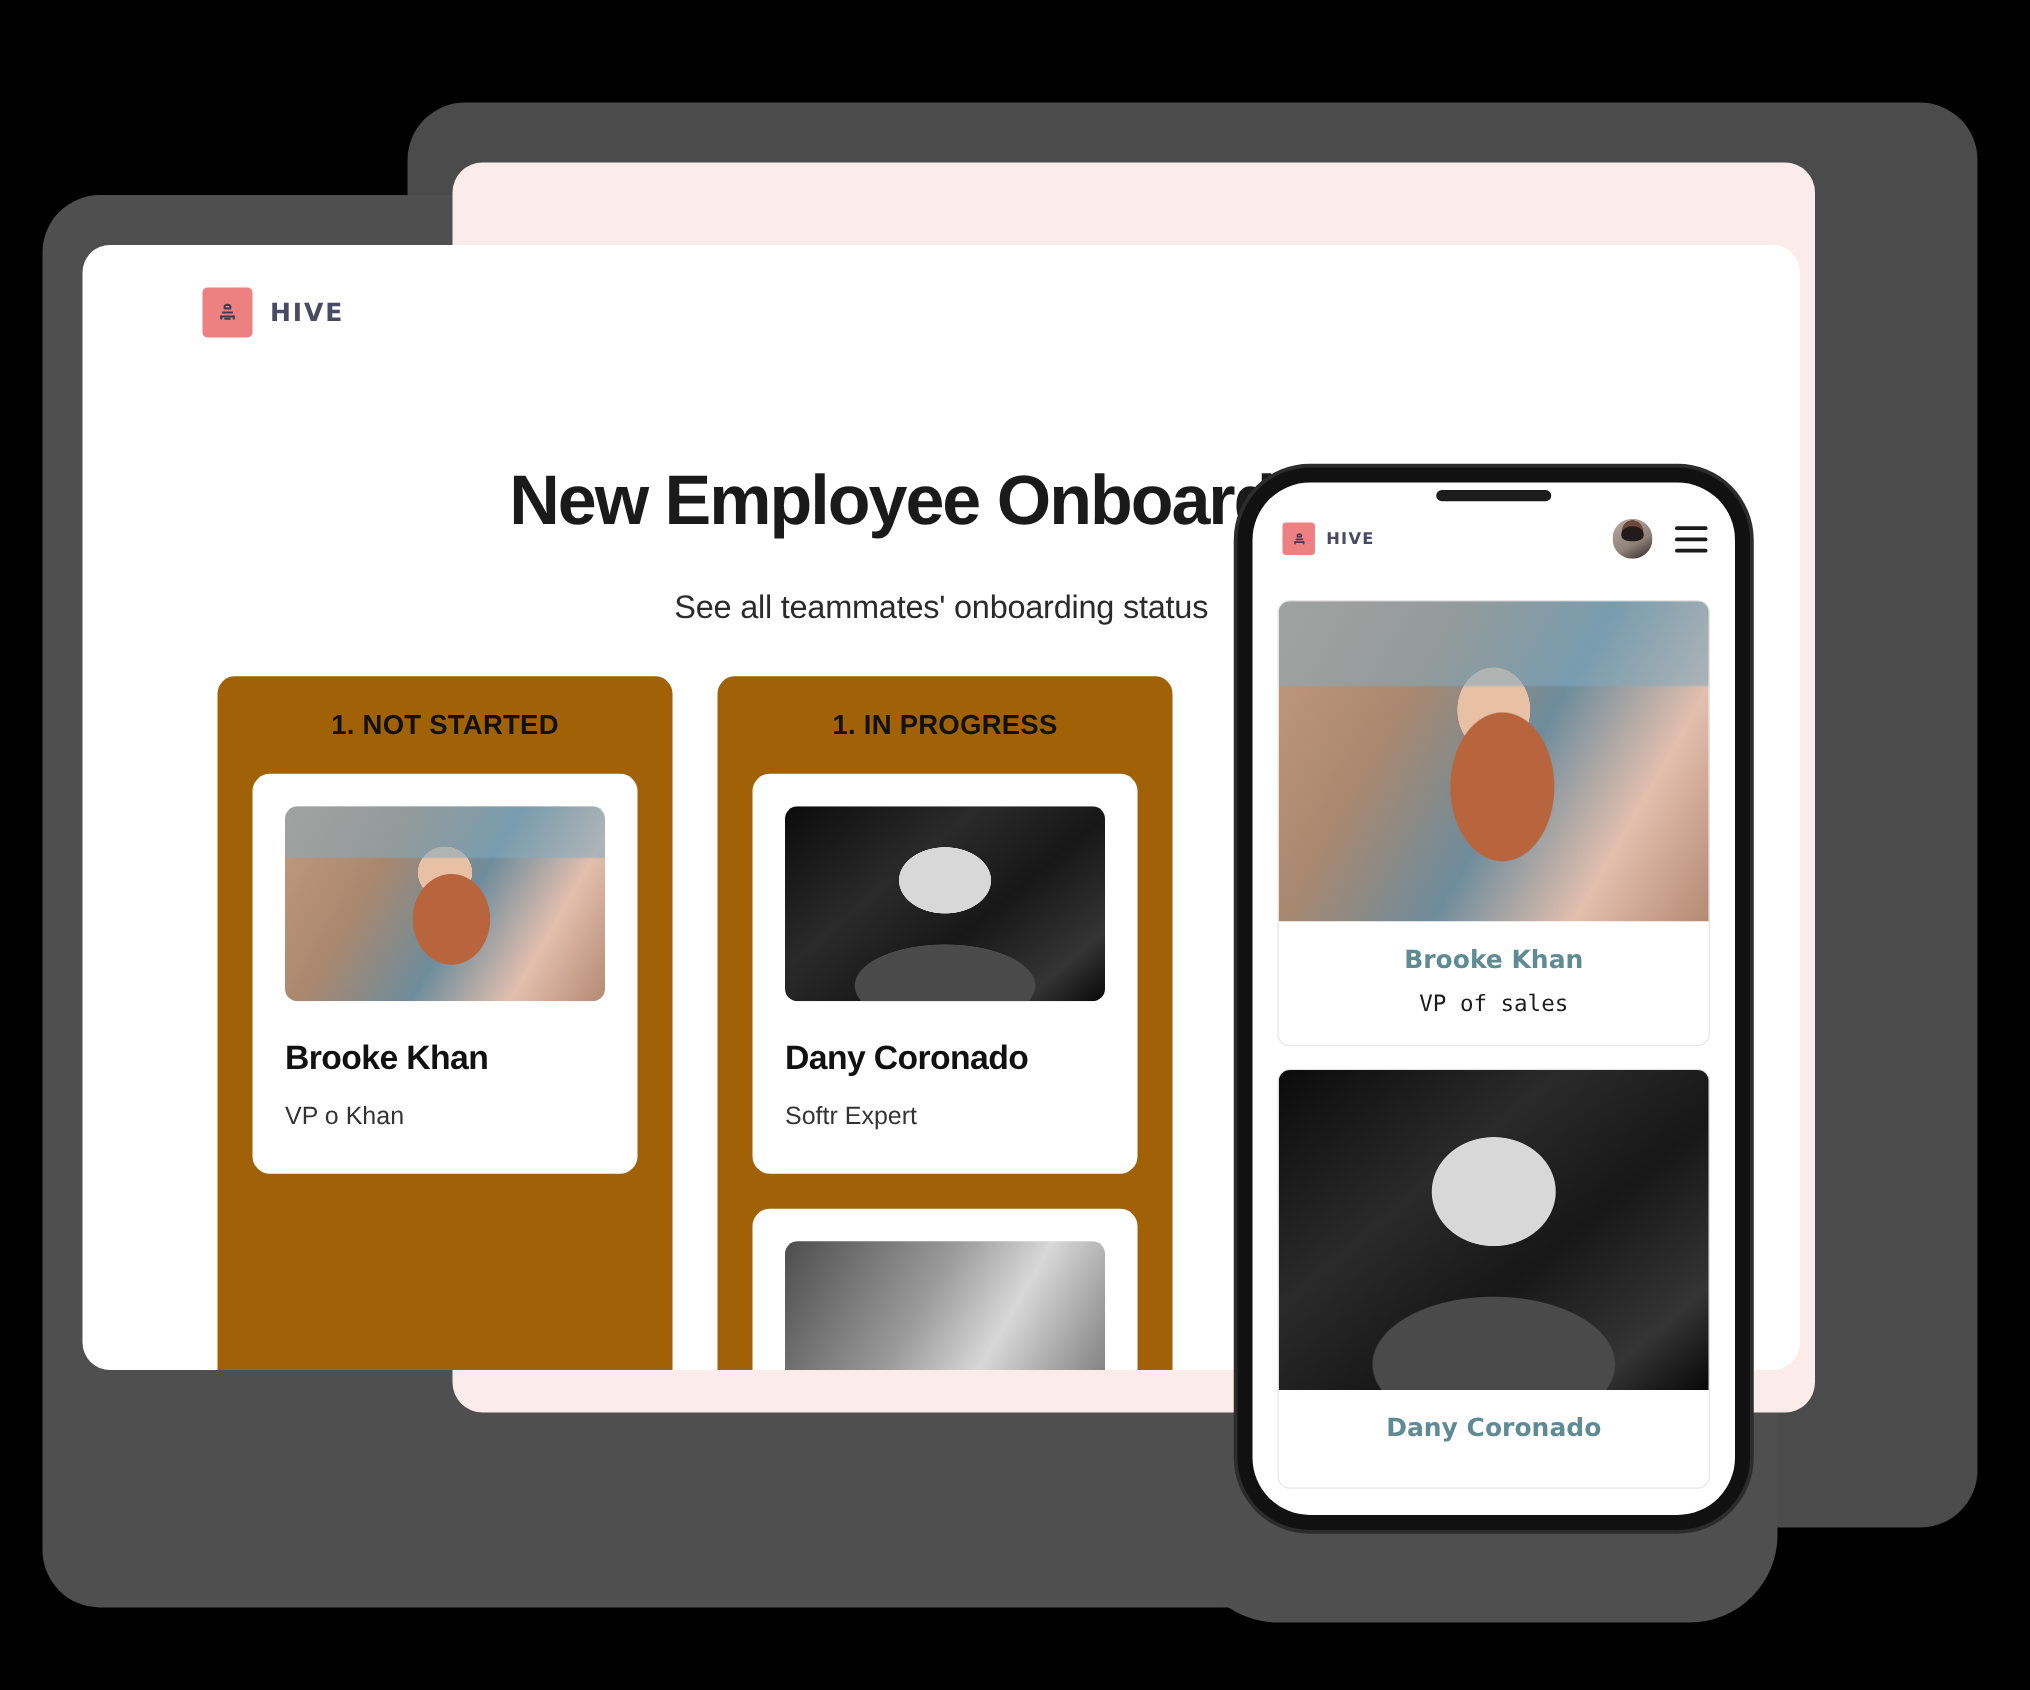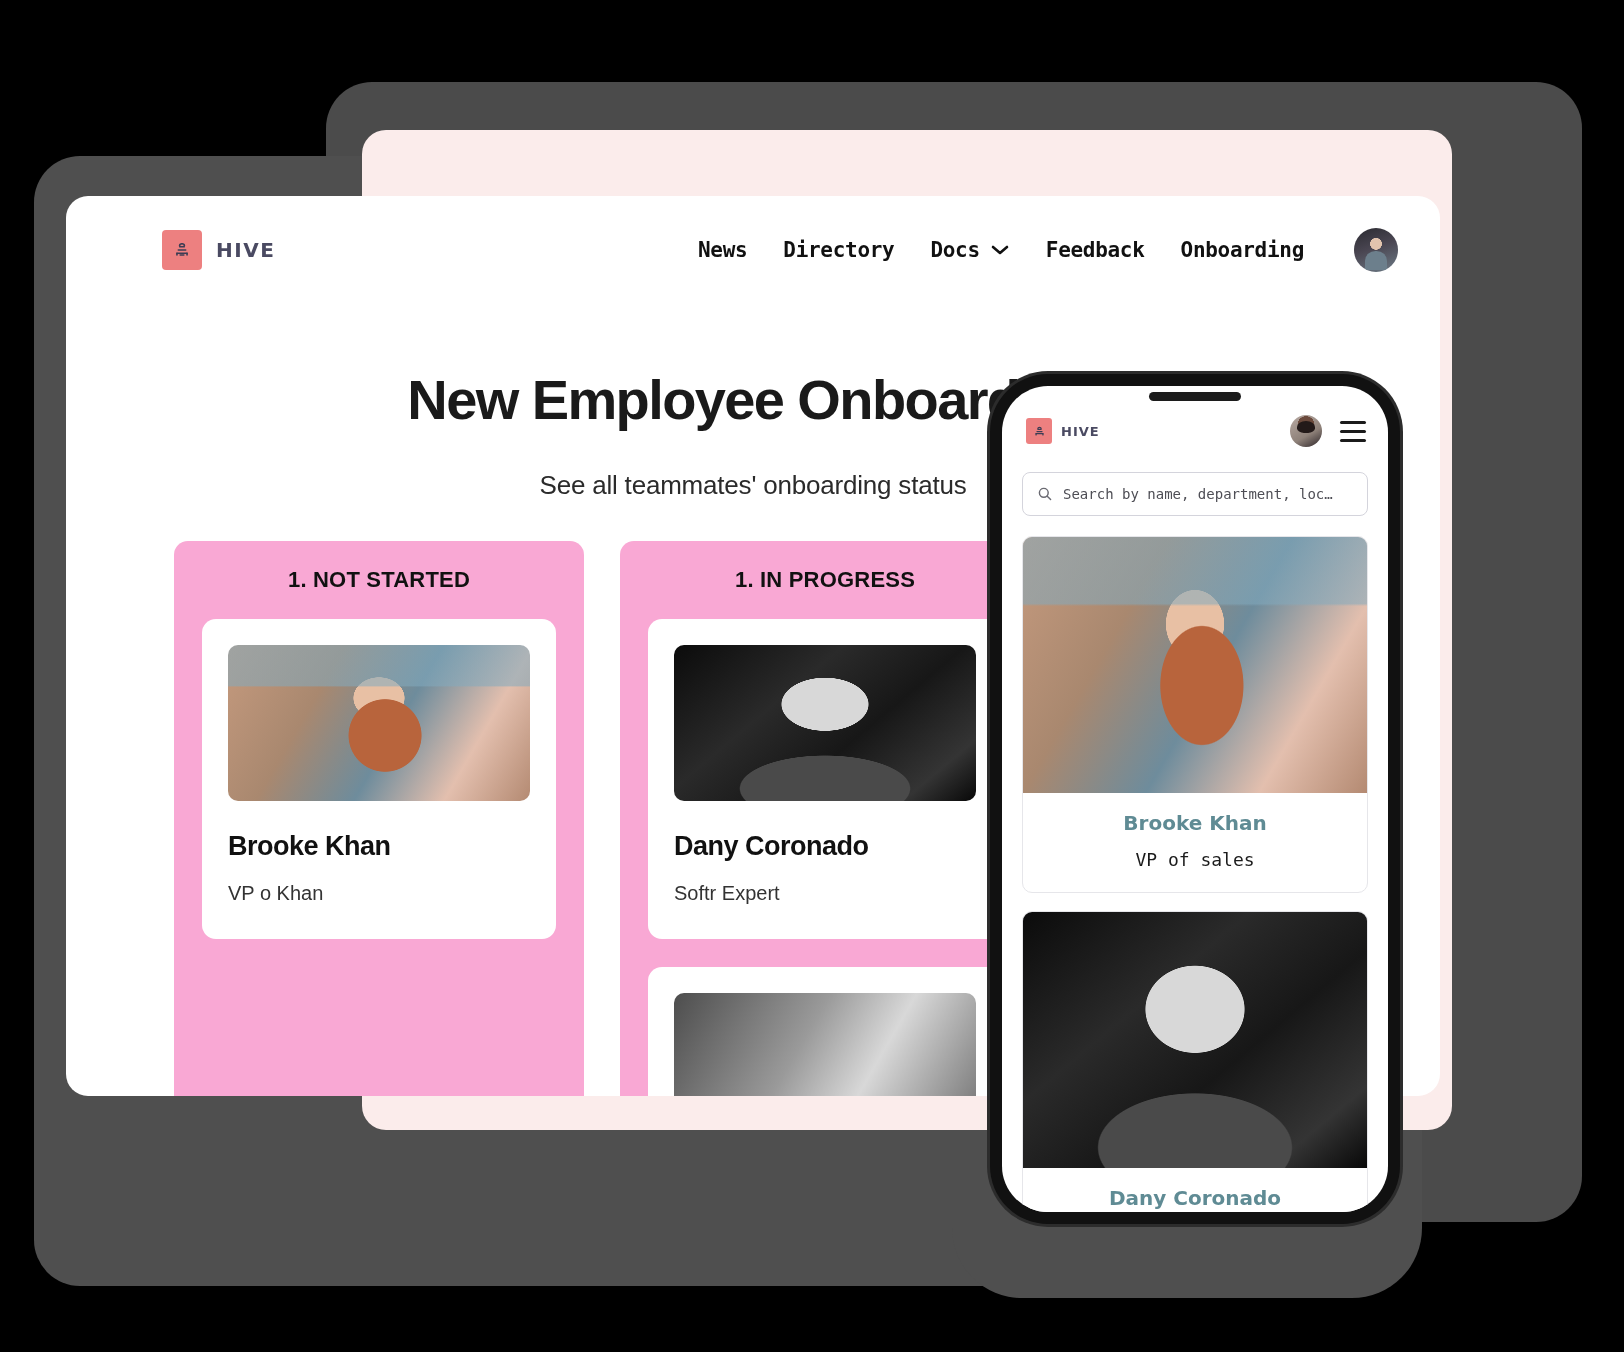--- a/index.html
+++ b/index.html
@@ -133,23 +133,23 @@
   }
 
   
   .board {
     margin-top: 40px;
     display: flex;
     gap: 36px;
     padding-left: 108px;
   }
   .column {
-    width: 410px;
+    width: 364px;
     flex: none;
-    background: #f9a8d4;
+    background: #a16207;
     border-radius: 14px;
     padding: 26px 28px 30px;
   }
   .column-title {
     text-align: center;
     font-size: 22px;
     font-weight: 700;
     letter-spacing: 0.2px;
     color: #111;
     margin-bottom: 26px;
@@ -315,35 +315,20 @@
         <span class="brand-mark">
           <svg class="icon-svg" width="22" height="22" viewBox="0 0 24 24" fill="none" stroke="#3d3d54" stroke-width="1.8" stroke-linecap="round">
             <path d="M9.5 8.5h5M8 12h8M6.5 15.5h11M12 5.2c1.6 0 2.6 1 2.6 2.2"></path>
             <path d="M12 5.2c-1.6 0-2.6 1-2.6 2.2"></path>
             <path d="M6.5 15.5v2M17.5 15.5v2M10 17.5h4"></path>
           </svg>
         </span>
         <span class="brand-name">HIVE</span>
       </div>
 
-      <div class="nav-links">
-        <span class="nav-link">News</span>
-        <span class="nav-link">Directory</span>
-        <span class="nav-link nav-docs">
-          <span>Docs</span>
-          <span>
-            <svg class="icon-svg" width="20" height="12" viewBox="0 0 20 12" fill="none" stroke="#111" stroke-width="2.6" stroke-linecap="round" stroke-linejoin="round">
-                <path d="M3 3l7 6 7-6"></path>
-              </svg>
-          </span>
-        </span>
-        <span class="nav-link">Feedback</span>
-        <span class="nav-link">Onboarding</span>
-        <span class="nav-avatar"></span>
-      </div>
     </div>
 
     <div class="hero">
       <h1>New Employee Onboarding</h1>
       <p>See all teammates' onboarding status</p>
     </div>
 
 
     <div class="board">
 
@@ -391,29 +376,20 @@
         <div class="phone-nav-right">
           <span class="phone-avatar"></span>
           <span class="hamburger">
             <span></span>
               <span></span>
               <span></span>
           </span>
         </div>
       </div>
 
-      <div class="phone-search">
-        <span>
-          <svg class="icon-svg" width="16" height="16" viewBox="0 0 20 20" fill="none" stroke="#6a6a72" stroke-width="1.8" stroke-linecap="round">
-            <circle cx="8.5" cy="8.5" r="5.5"></circle>
-              <path d="M12.8 12.8L17 17"></path>
-          </svg>
-        </span>
-        <span class="phone-search-text">Search by name, department, loc…</span>
-      </div>
 
       <div class="phone-list">
         <div class="phone-card">
           <div class="phone-photo photo-brooke"></div>
           <div class="phone-card-body">
             <div class="phone-card-name">Brooke Khan</div>
             <div class="phone-card-role">VP of sales</div>
           </div>
         </div>
         <div class="phone-card">

